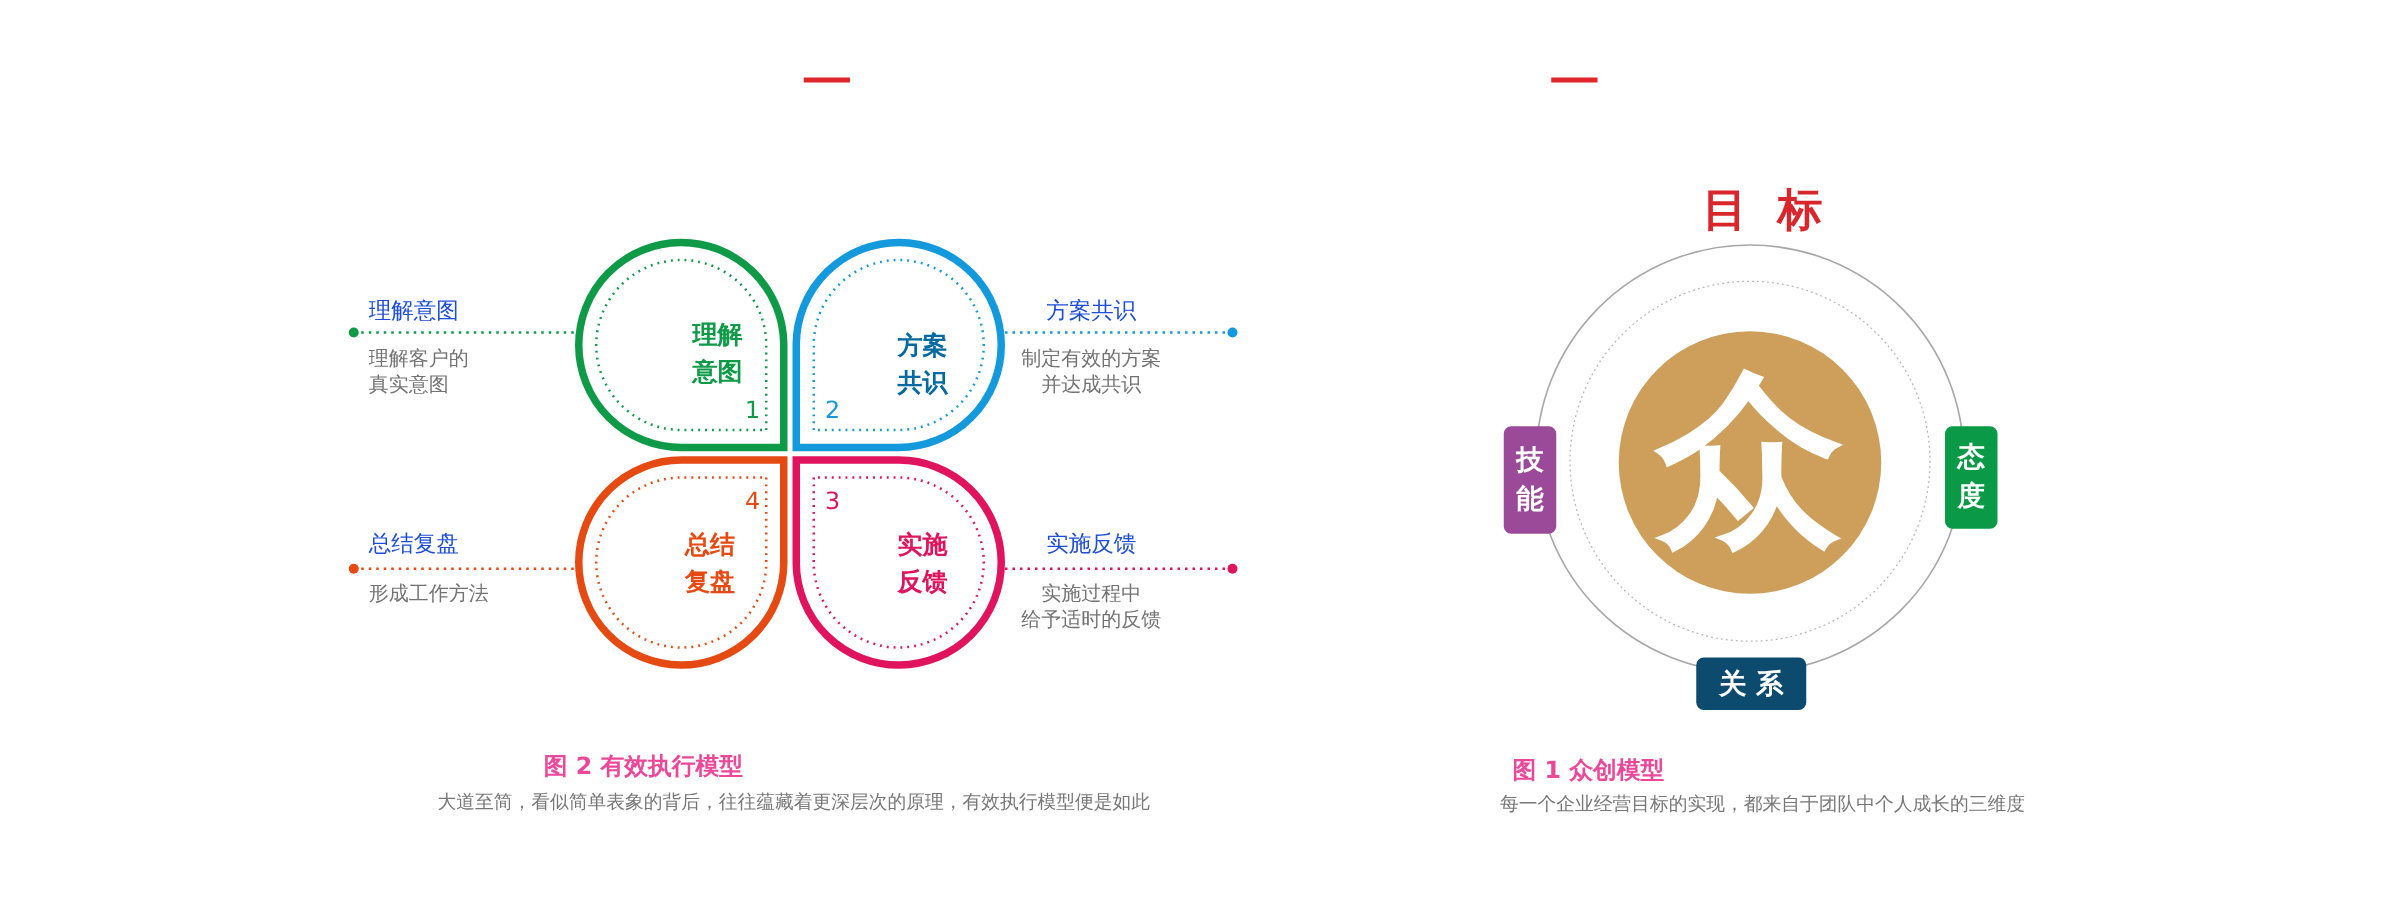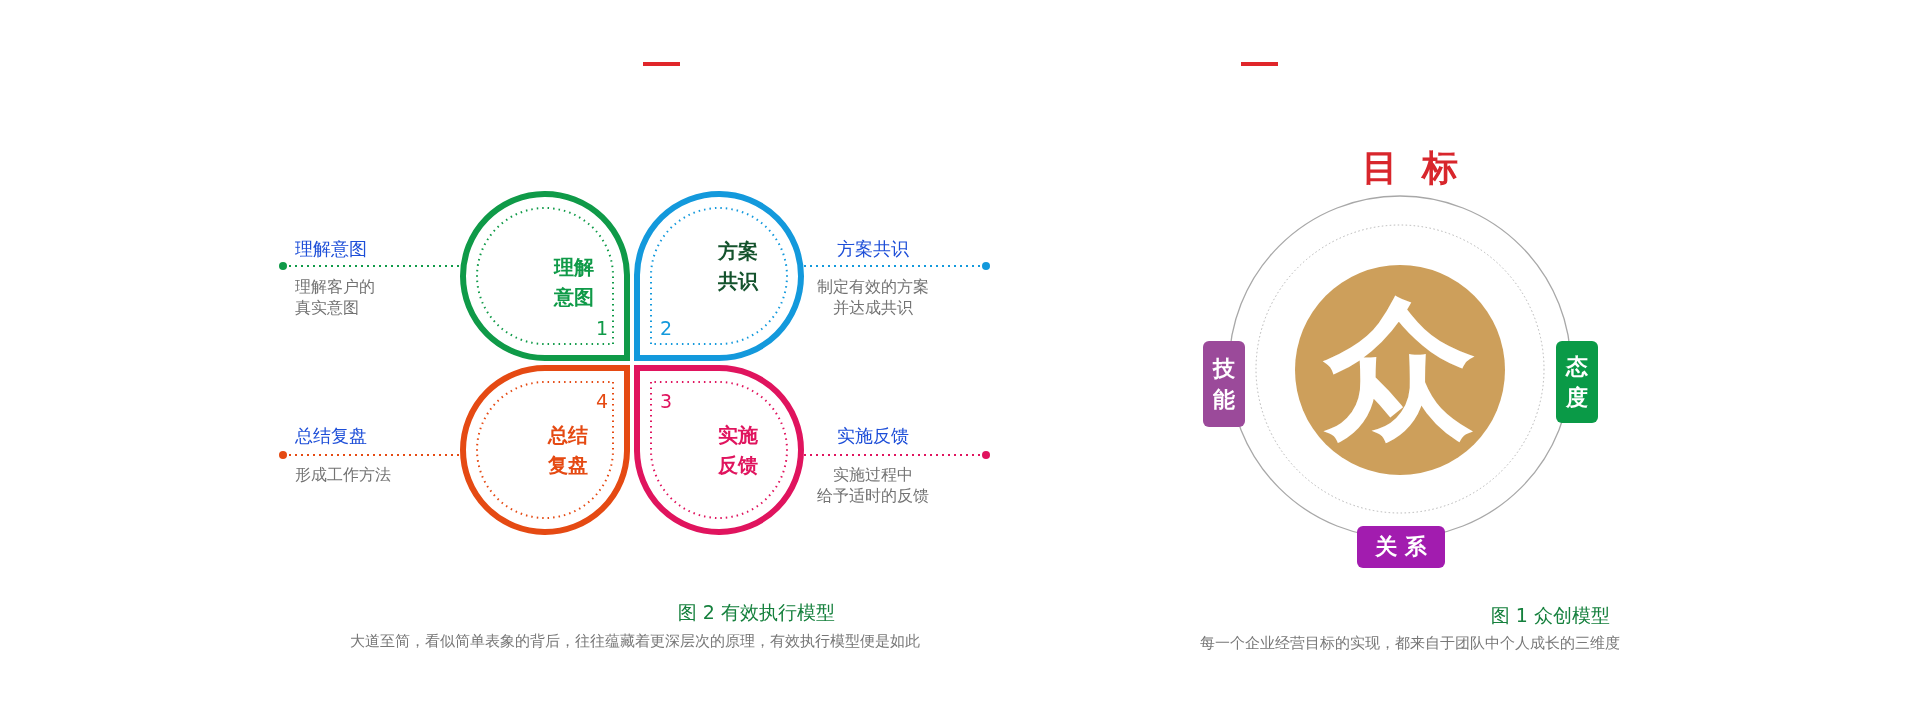--- a/index.html
+++ b/index.html
@@ -12,21 +12,21 @@
                 font-size:31px; font-weight:bold; color:#e0262a; letter-spacing:2px; white-space:nowrap; }
 
   .side-title { font-size:18px; color:#1d4ed8; white-space:nowrap; line-height:22px; }
   .side-desc { font-size:16px; color:#737373; white-space:pre-line; line-height:21px; }
   .right { text-align:center; }
 
   .petal-label { position:absolute; font-family:"DejaVu Serif","Liberation Serif",serif;
                  font-weight:bold; font-size:20px; line-height:30px; text-align:right; white-space:pre-line; width:80px; }
   .petal-num { position:absolute; font-size:19px; font-weight:normal; }
 
-  .caption-title { position:absolute; font-size:19px; font-weight:normal; color:#15803d; text-align:right; white-space:nowrap; }
+  .caption-title { position:absolute; font-size:19px; font-weight:bold; color:#ec4899; text-align:left; white-space:nowrap; }
   .caption-desc { position:absolute; font-size:15px; color:#777; text-align:center; white-space:nowrap; }
 
   .badge { position:absolute; border-radius:6px; color:#fff;
            font-family:"DejaVu Serif","Liberation Serif",serif; font-weight:bold;
            font-size:22px; display:flex; align-items:center; justify-content:center; text-align:center; }
   .badge.vertical { white-space:pre-line; line-height:31px; }
   .goal { position:absolute; font-family:"DejaVu Serif","Liberation Serif",serif; font-weight:bold;
           font-size:36px; color:#d8262c; letter-spacing:24px; white-space:nowrap; }
   .big-char { position:absolute; font-family:"DejaVu Serif","Liberation Serif",serif; font-weight:bold;
               font-size:150px; color:#ffffff; line-height:1; text-align:center; }
@@ -61,21 +61,21 @@
     <path d="M651 382 L651 451 A68 68 0 1 0 719 382 Z" fill="none" stroke="#e0145e" stroke-width="2" stroke-dasharray="1.5 4"></path>
 
     <path d="M627 368 L627 451 A82 82 0 1 1 545 368 Z" fill="none" stroke="#e54a13" stroke-width="6" stroke-linejoin="miter"></path>
     <path d="M613 382 L613 451 A68 68 0 1 1 545 382 Z" fill="none" stroke="#e54a13" stroke-width="2" stroke-dasharray="1.5 4"></path>
   </svg>
 
   <div class="petal-label" style="left:514px;top:252px;color:#0f9a48;">理解
 意图</div>
   <div class="petal-num" style="left:596px;top:317px;color:#0f9a48;">1</div>
 
-  <div class="petal-label" style="left:678px;top:236px;color:#14532d;">方案
+  <div class="petal-label" style="left:678px;top:264px;color:#0369a1;font-family:Liberation Mono, monospace;">方案
 共识</div>
   <div class="petal-num" style="left:660px;top:317px;color:#1399dc;">2</div>
 
   <div class="petal-label" style="left:678px;top:420px;color:#e0145e;">实施
 反馈</div>
   <div class="petal-num" style="left:660px;top:390px;color:#e0145e;">3</div>
 
   <div class="petal-label" style="left:508px;top:420px;color:#e54a13;">总结
 复盘</div>
   <div class="petal-num" style="left:596px;top:390px;color:#e54a13;">4</div>
@@ -107,17 +107,17 @@
     <circle cx="1400" cy="369" r="144" fill="none" stroke="#b5b5b5" stroke-width="1" stroke-dasharray="1.5 2.5"></circle>
     <circle cx="1400" cy="370" r="105" fill="#cd9f5b"></circle>
   </svg>
 
   <div class="big-char" style="left:1310px;width:180px;top:292px;">众</div>
 
   <div class="badge vertical" style="left:1203px;top:341px;width:42px;height:86px;background:#9b4a9a;">技
 能</div>
   <div class="badge vertical" style="left:1556px;top:341px;width:42px;height:82px;background:#0a9a47;">态
 度</div>
-  <div class="badge" style="left:1357px;top:526px;width:88px;height:42px;background:#a21caf;white-space:pre;">关 系</div>
+  <div class="badge" style="left:1357px;top:526px;width:88px;height:42px;background:#0c4a6e;white-space:pre;">关 系</div>
 
   <div class="caption-title" style="left:1210px;width:400px;top:603px;">图 1 众创模型</div>
   <div class="caption-desc" style="left:1110px;width:600px;top:634px;">每一个企业经营目标的实现，都来自于团队中个人成长的三维度</div>
 </div>
 
 </body></html>

